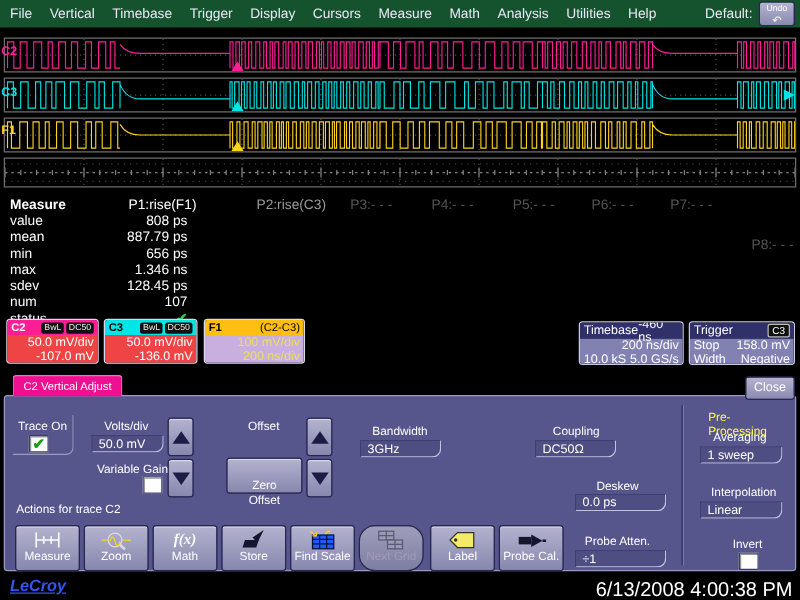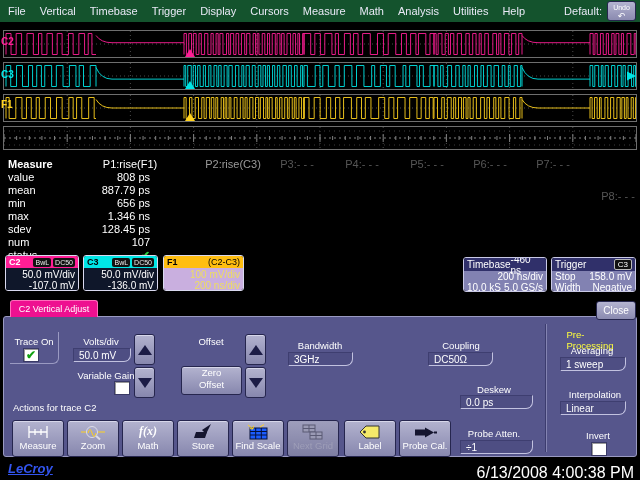--- a/index.html
+++ b/index.html
@@ -36,21 +36,21 @@
   .mrow.check { color:#2ecc40; font-weight:bold; }
   
   .descbox { position:absolute; top:255px; height:36px; border:1px solid #d9d9ef;
     border-radius:3px; overflow:hidden; font-size:10px; }
   .descbox .hdr { height:12px; display:flex; align-items:center; padding:0 3px; gap:2px;
     font-weight:bold; font-size:9px; }
   .descbox .hdr .spacer { flex:1; }
   .badge { background:#111; color:#eee; font-size:7px; font-weight:normal;
     border-radius:2px; padding:0 2px; line-height:9px; }
   .descbox .body { height:24px; padding:1px 3px 0 3px; text-align:right; line-height:11px; }
-  .body-std { background:#0f172a; color:#fff; }
+  .body-std { background:#ef4444; color:#fff; }
   
   .infobox { position:absolute; top:257px; height:35px; border:1px solid #c9c9e6;
     border-radius:3px; overflow:hidden; font-size:10px; }
   .infobox .hdr { height:13px; background:#30306a; color:#fff; display:flex;
     align-items:center; justify-content:space-between; padding:0 3px; }
   .infobox .body { height:22px; background:#8282b2; color:#fff; padding:0 3px; line-height:11px; }
   .flexline { display:flex; justify-content:space-between; }
   .rightline { text-align:right; }
   .src-badge { background:#111; color:#fff; border:1px solid #bbb; border-radius:2px;
     font-size:8px; padding:0 3px; line-height:9px; }
@@ -75,21 +75,21 @@
   .btn3d { background:linear-gradient(180deg,#b3b3cf,#8787ae); border:1px solid #26264e;
     border-radius:3px; box-shadow:inset 0 1px 0 #d7d7ea; color:#fff; }
   .spin { position:absolute; width:21px; height:31px; }
   .spin .tri-up { position:absolute; left:3px; top:10px; width:0; height:0;
     border-left:7px solid transparent; border-right:7px solid transparent;
     border-bottom:10px solid #1c1c46; }
   .spin .tri-down { position:absolute; left:3px; top:10px; width:0; height:0;
     border-left:7px solid transparent; border-right:7px solid transparent;
     border-top:10px solid #1c1c46; }
   .zero-btn { position:absolute; left:181px; top:366px; width:61px; height:29px;
-    font-size:9.5px; text-align:center; line-height:12px; padding-top:0; }
+    font-size:9.5px; text-align:center; line-height:12px; padding-top:16px; }
   .group-outline { position:absolute; left:10px; top:332px; width:49px; height:32px;
     border-right:1px solid #9a9ac2; border-bottom:1px solid #9a9ac2; border-radius:0 0 6px 0; }
   .vsep { position:absolute; left:545px; top:324px; width:2px; height:128px;
     background:linear-gradient(90deg,#3c3c6e 50%,#8484b2 50%); }
   .preproc { position:absolute; transform:translateX(-50%); color:#ffff3c; font-size:9.5px; }
   .actions-label { position:absolute; left:13px; top:402px; font-size:9.5px; }
   .abtn { position:absolute; top:420px; width:52px; height:37px; font-size:9.5px;
     text-align:center; }
   .abtn .icon { height:19px; padding-top:3px; }
   .abtn .albl { line-height:11px; white-space:nowrap; }
@@ -439,21 +439,21 @@
   <div class="abtn btn3d" style="left:232px;">
     <div class="icon">
       <svg width="24" height="16" viewBox="0 0 24 16">
           <rect x="4" y="4" width="17" height="11" fill="#1b5cff" stroke="#06103a"></rect>
           <path d="M4 7.5 H21 M4 11 H21 M9.7 4 V15 M15.3 4 V15" stroke="#06103a" fill="none"></path>
           <path d="M2 1 L7 5 M7 5 l-3.2 -0.4 M7 5 l0.4 -3.2 M14 3 l4 -2.5" stroke="#ffd21e" fill="none"></path>
         </svg>
     </div>
     <div class="albl">Find Scale</div>
   </div>
-  <div class="abtn disabled" style="left:287px;border:1px solid #26264e;border-radius:3px;">
+  <div class="abtn disabled" style="left:287px;border:1px solid #26264e;border-radius:13px;">
     <div class="icon">
       <svg width="24" height="16" viewBox="0 0 24 16">
           <rect x="2" y="1" width="12" height="7" fill="#9a9ab4" stroke="#5a5a74"></rect>
           <path d="M2 4.5 H14 M8 1 V8" stroke="#5a5a74"></path>
           <rect x="9" y="8" width="12" height="7" fill="#9a9ab4" stroke="#5a5a74"></rect>
           <path d="M9 11.5 H21 M15 8 V15" stroke="#5a5a74"></path>
         </svg>
     </div>
     <div class="albl">Next Grid</div>
   </div>

